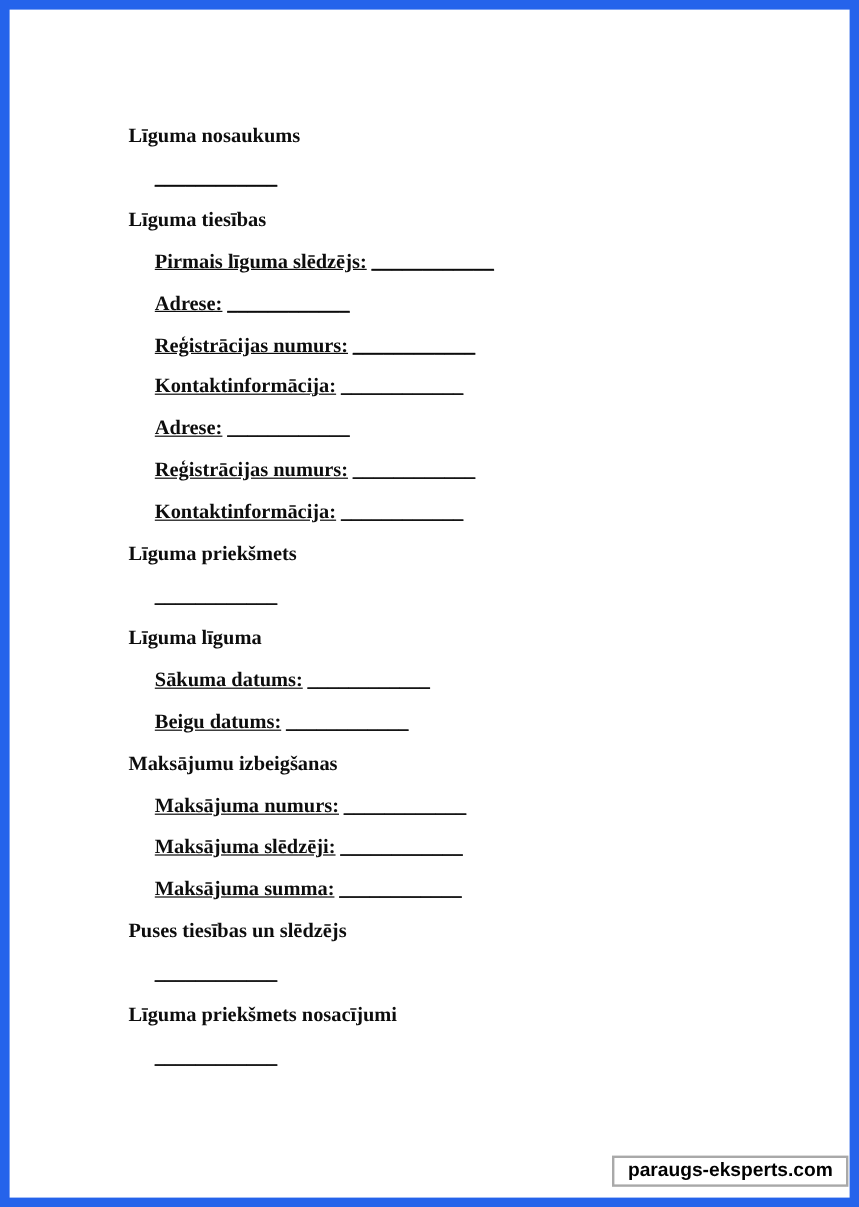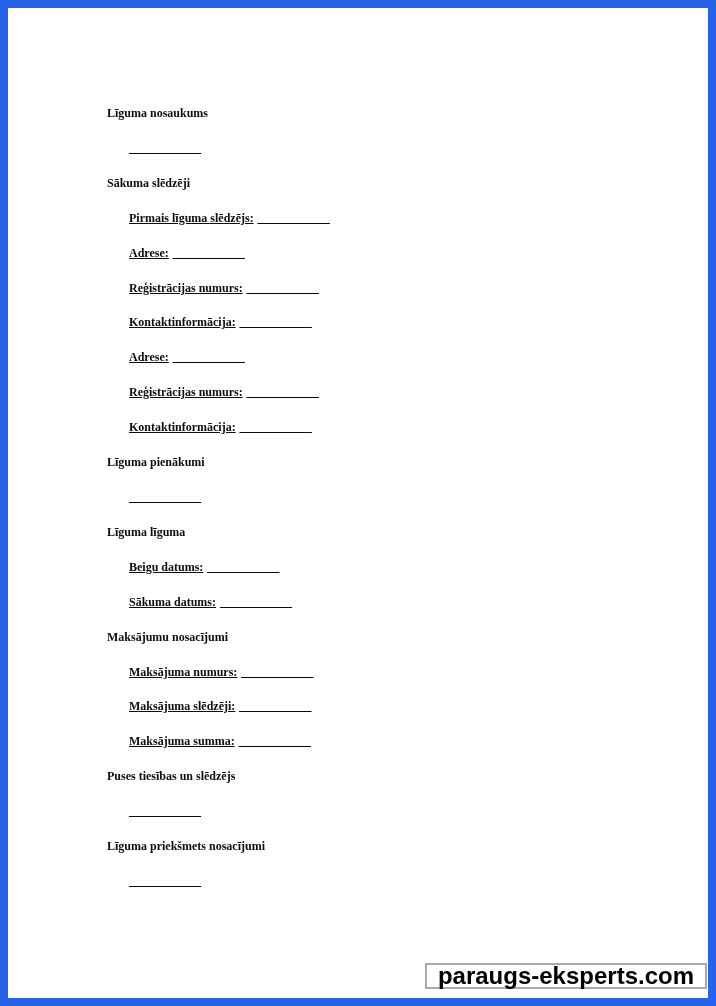--- a/index.html
+++ b/index.html
@@ -14,21 +14,21 @@
     height: 1006px;
     border: 8px solid #2563eb;
     background: #ffffff;
     overflow: hidden;
     font-family: "Liberation Serif", serif;
   }
   .doc {
     padding: 88px 0 0 99px;
   }
   .row {
-    font-size: 12px;
+    font-size: 17px;
     font-weight: bold;
     line-height: 34.9px;
     color: #0d0d0d;
     white-space: pre;
   }
   .row.blank,
   .row.field {
     margin-left: 22px;
     text-decoration: underline;
   }
@@ -38,51 +38,51 @@
   .watermark {
     position: absolute;
     right: 1px;
     bottom: 9px;
     box-sizing: border-box;
     border: 2px solid #a9a9a9;
     background: #ffffff;
     padding: 1px 11px 2px 11px;
     font-family: "Liberation Sans", sans-serif;
     font-weight: bold;
-    font-size: 24px;
+    font-size: 16px;
     line-height: 19px;
     color: #000000;
   }
 </style>
 </head>
 <body>
 
 <div class="page">
   <div class="doc">
 
     <div class="row heading">Līguma nosaukums</div>
     <div class="row blank">____________</div>
 
-    <div class="row heading">Sākuma slēdzēji</div>
+    <div class="row heading">Līguma tiesības</div>
     <div class="row field"><span class="flabel">Pirmais līguma slēdzējs:</span><span class="fline">____________</span></div>
     <div class="row field"><span class="flabel">Adrese:</span><span class="fline">____________</span></div>
     <div class="row field"><span class="flabel">Reģistrācijas numurs:</span><span class="fline">____________</span></div>
     <div class="row field"><span class="flabel">Kontaktinformācija:</span><span class="fline">____________</span></div>
     <div class="row field"><span class="flabel">Adrese:</span><span class="fline">____________</span></div>
     <div class="row field"><span class="flabel">Reģistrācijas numurs:</span><span class="fline">____________</span></div>
     <div class="row field"><span class="flabel">Kontaktinformācija:</span><span class="fline">____________</span></div>
 
-    <div class="row heading">Līguma pienākumi</div>
+    <div class="row heading">Līguma priekšmets</div>
     <div class="row blank">____________</div>
 
     <div class="row heading">Līguma līguma</div>
+    <div class="row field"><span class="flabel">Sākuma datums:</span><span class="fline">____________</span></div>
     <div class="row field"><span class="flabel">Beigu datums:</span><span class="fline">____________</span></div>
-    <div class="row field"><span class="flabel">Sākuma datums:</span><span class="fline">____________</span></div>
 
-    <div class="row heading">Maksājumu nosacījumi</div>
+    <div class="row heading">Maksājumu izbeigšanas</div>
     <div class="row field"><span class="flabel">Maksājuma numurs:</span><span class="fline">____________</span></div>
     <div class="row field"><span class="flabel">Maksājuma slēdzēji:</span><span class="fline">____________</span></div>
     <div class="row field"><span class="flabel">Maksājuma summa:</span><span class="fline">____________</span></div>
 
     <div class="row heading">Puses tiesības un slēdzējs</div>
     <div class="row blank">____________</div>
 
     <div class="row heading">Līguma priekšmets nosacījumi</div>
     <div class="row blank">____________</div>
 

